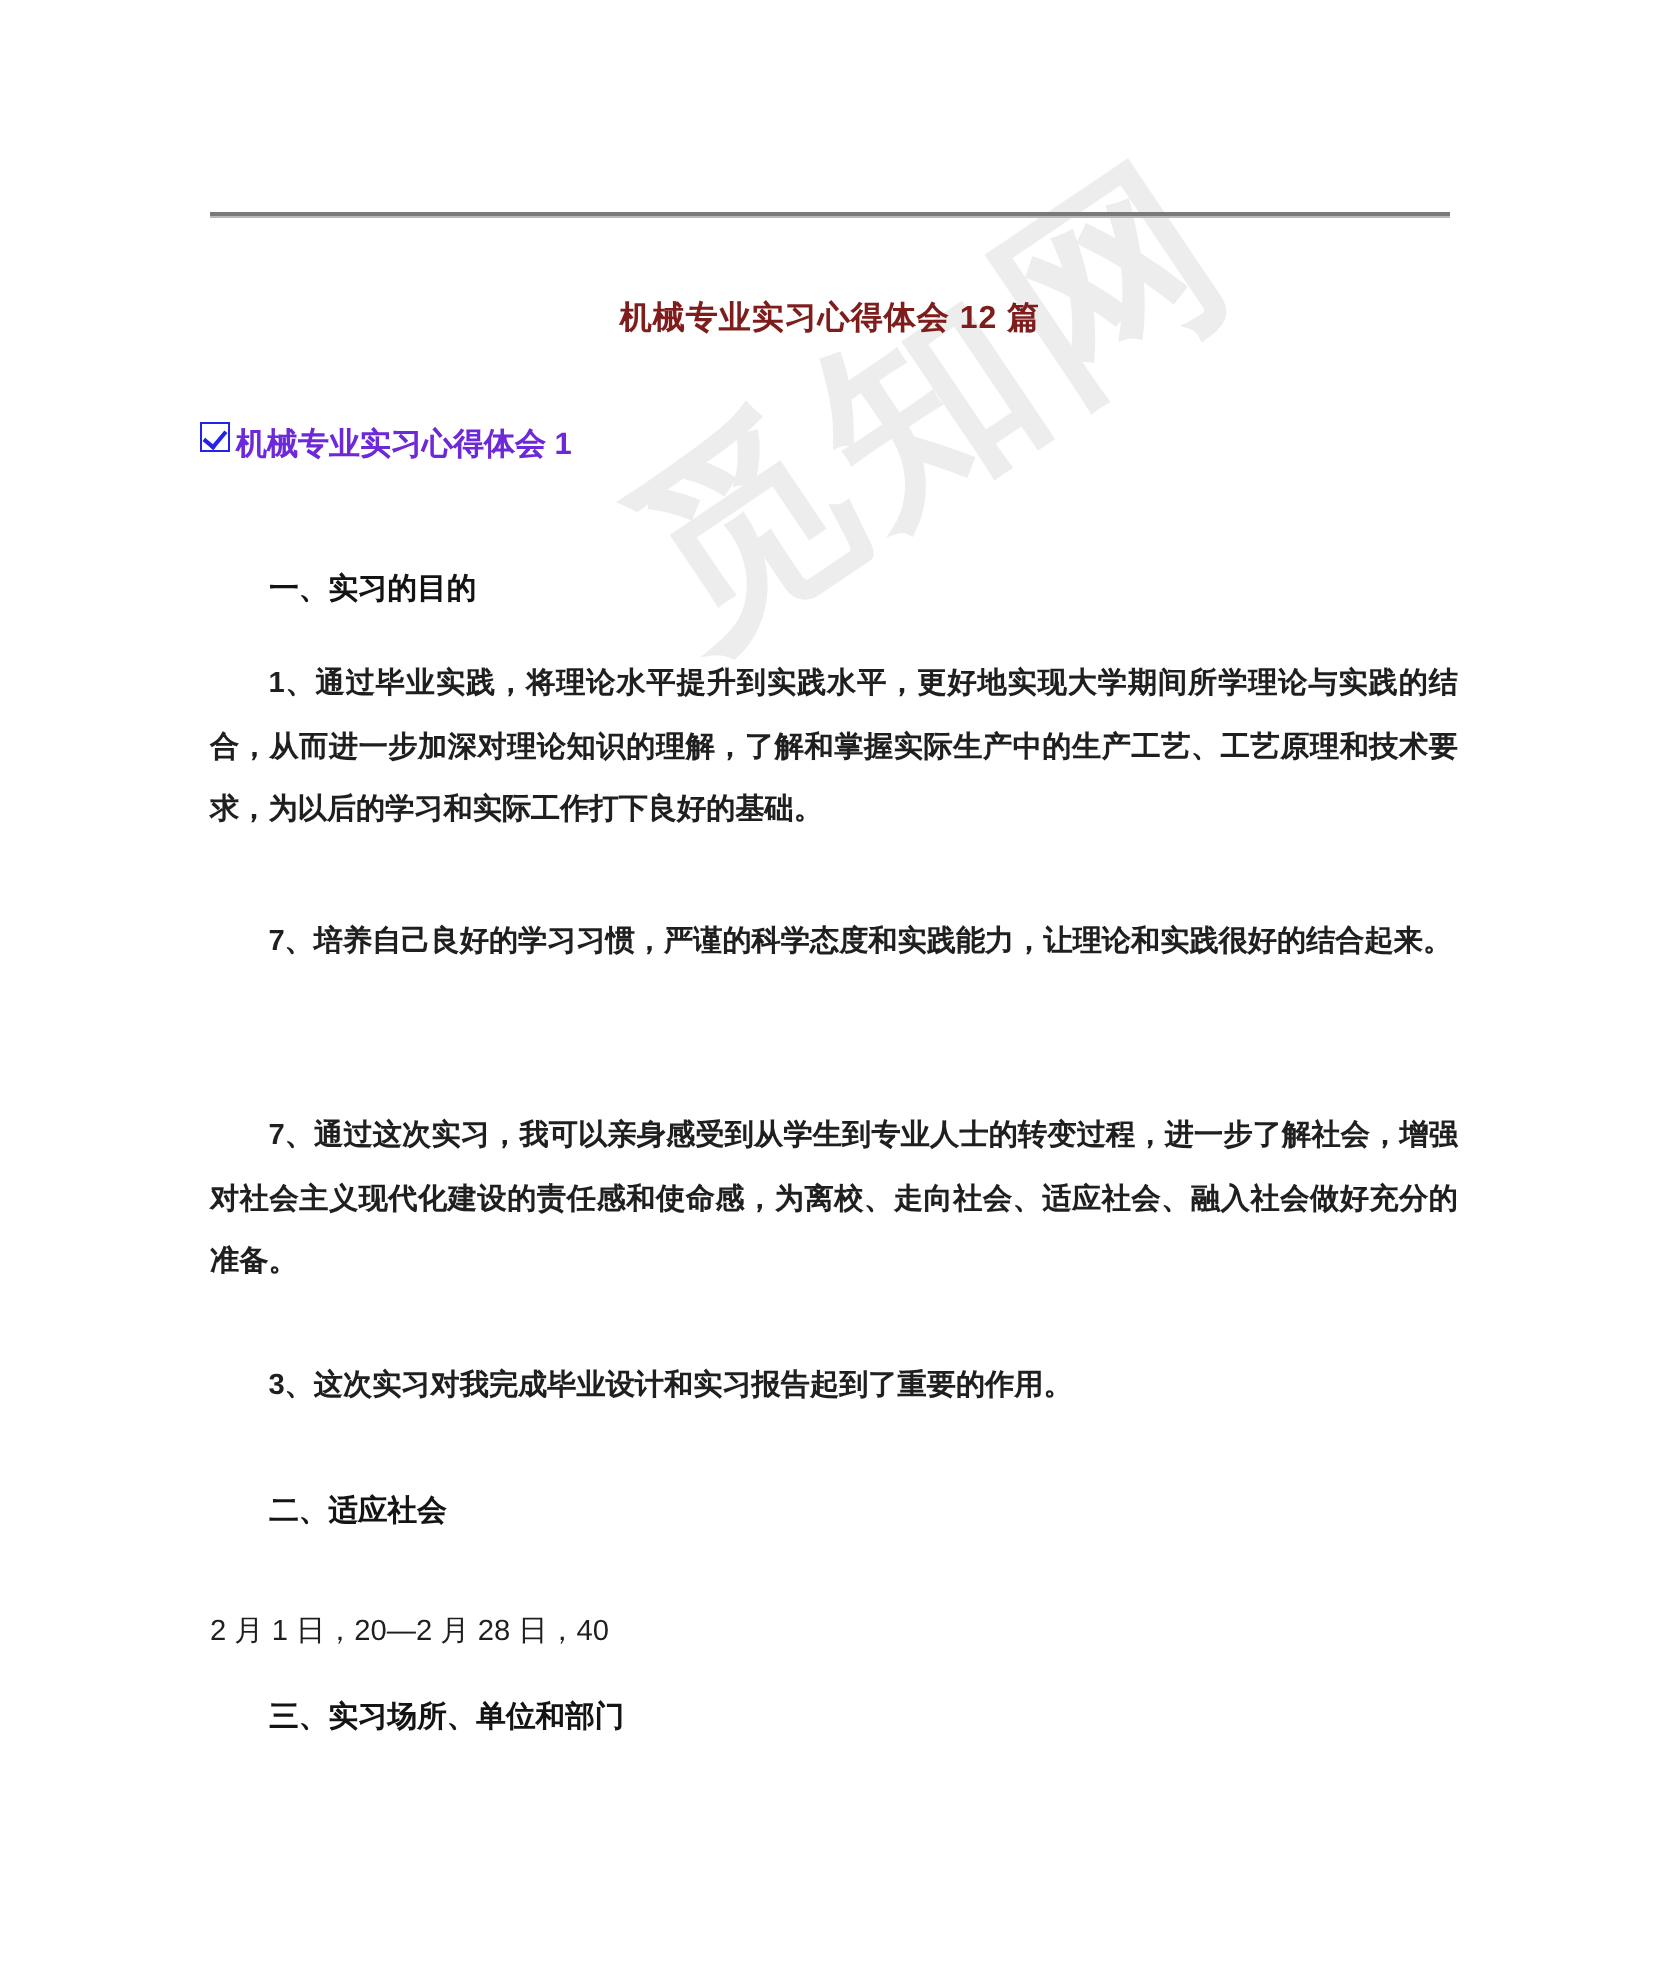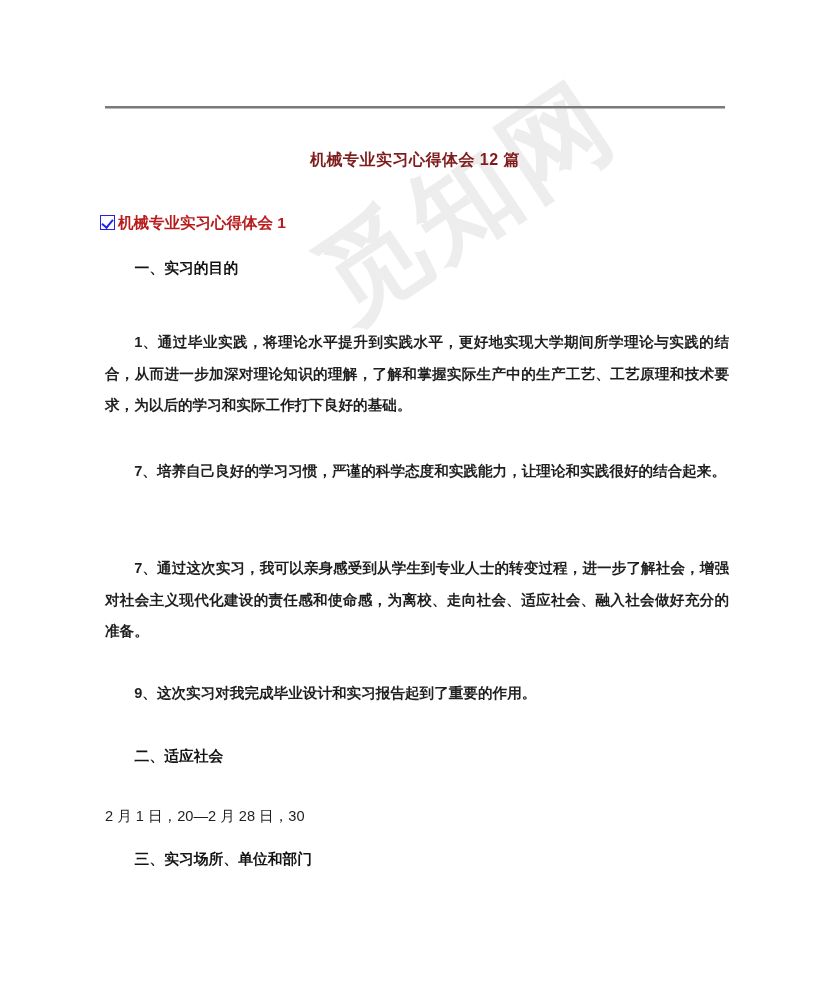--- a/index.html
+++ b/index.html
@@ -78,24 +78,24 @@
     letter-spacing: 0.5px;
     line-height: 1.5;
   }
 
   .section-heading {
     position: absolute;
     left: 100px;
     top: 211px;
     font-size: 15.5px;
     font-weight: 700;
-    color: #b91c1c;
+    color: #6d28d9;
     line-height: 1.5;
     display: flex;
-    align-items: center;
+    align-items: flex-start;
     gap: 1px;
     white-space: nowrap;
   }
 
   .checkbox-icon {
     display: inline-block;
     width: 15px;
     height: 15px;
     border: 1.6px solid #2222e8;
     position: relative;
@@ -147,21 +147,21 @@
     color: #1f1f1f;
     line-height: 2.16;
     white-space: nowrap;
   }
 
   
   #para-1   { top: 327px; }
   #para-2   { top: 456px; }
   #para-3   { top: 553px; }
   #para-4   { top: 678px; }
-  #head-1   { top: 253px; text-align: center; }
+  #head-1   { top: 280px; text-align: center; }
   #head-2   { top: 741px; }
   #head-3   { top: 844px; }
   #date-line{ top: 801px; }
 </style>
 </head>
 <body>
 
 <div class="page">
 
   <div class="watermark-layer">
@@ -180,22 +180,22 @@
     </div>
 
     <div class="sub-heading" id="head-1">一、实习的目的</div>
 
     <div class="body-block indent" id="para-1">1、通过毕业实践，将理论水平提升到实践水平，更好地实现大学期间所学理论与实践的结合，从而进一步加深对理论知识的理解，了解和掌握实际生产中的生产工艺、工艺原理和技术要求，为以后的学习和实际工作打下良好的基础。</div>
 
     <div class="body-block indent" id="para-2">7、培养自己良好的学习习惯，严谨的科学态度和实践能力，让理论和实践很好的结合起来。</div>
 
     <div class="body-block indent" id="para-3">7、通过这次实习，我可以亲身感受到从学生到专业人士的转变过程，进一步了解社会，增强对社会主义现代化建设的责任感和使命感，为离校、走向社会、适应社会、融入社会做好充分的准备。</div>
 
-    <div class="body-block indent" id="para-4">9、这次实习对我完成毕业设计和实习报告起到了重要的作用。</div>
+    <div class="body-block indent" id="para-4">3、这次实习对我完成毕业设计和实习报告起到了重要的作用。</div>
 
     <div class="sub-heading" id="head-2">二、适应社会</div>
 
-    <div class="plain-line" id="date-line">2 月 1 日，20—2 月 28 日，30</div>
+    <div class="plain-line" id="date-line">2 月 1 日，20—2 月 28 日，40</div>
 
     <div class="sub-heading" id="head-3">三、实习场所、单位和部门</div>
 
   </div>
 </div>
 
 </body></html>

